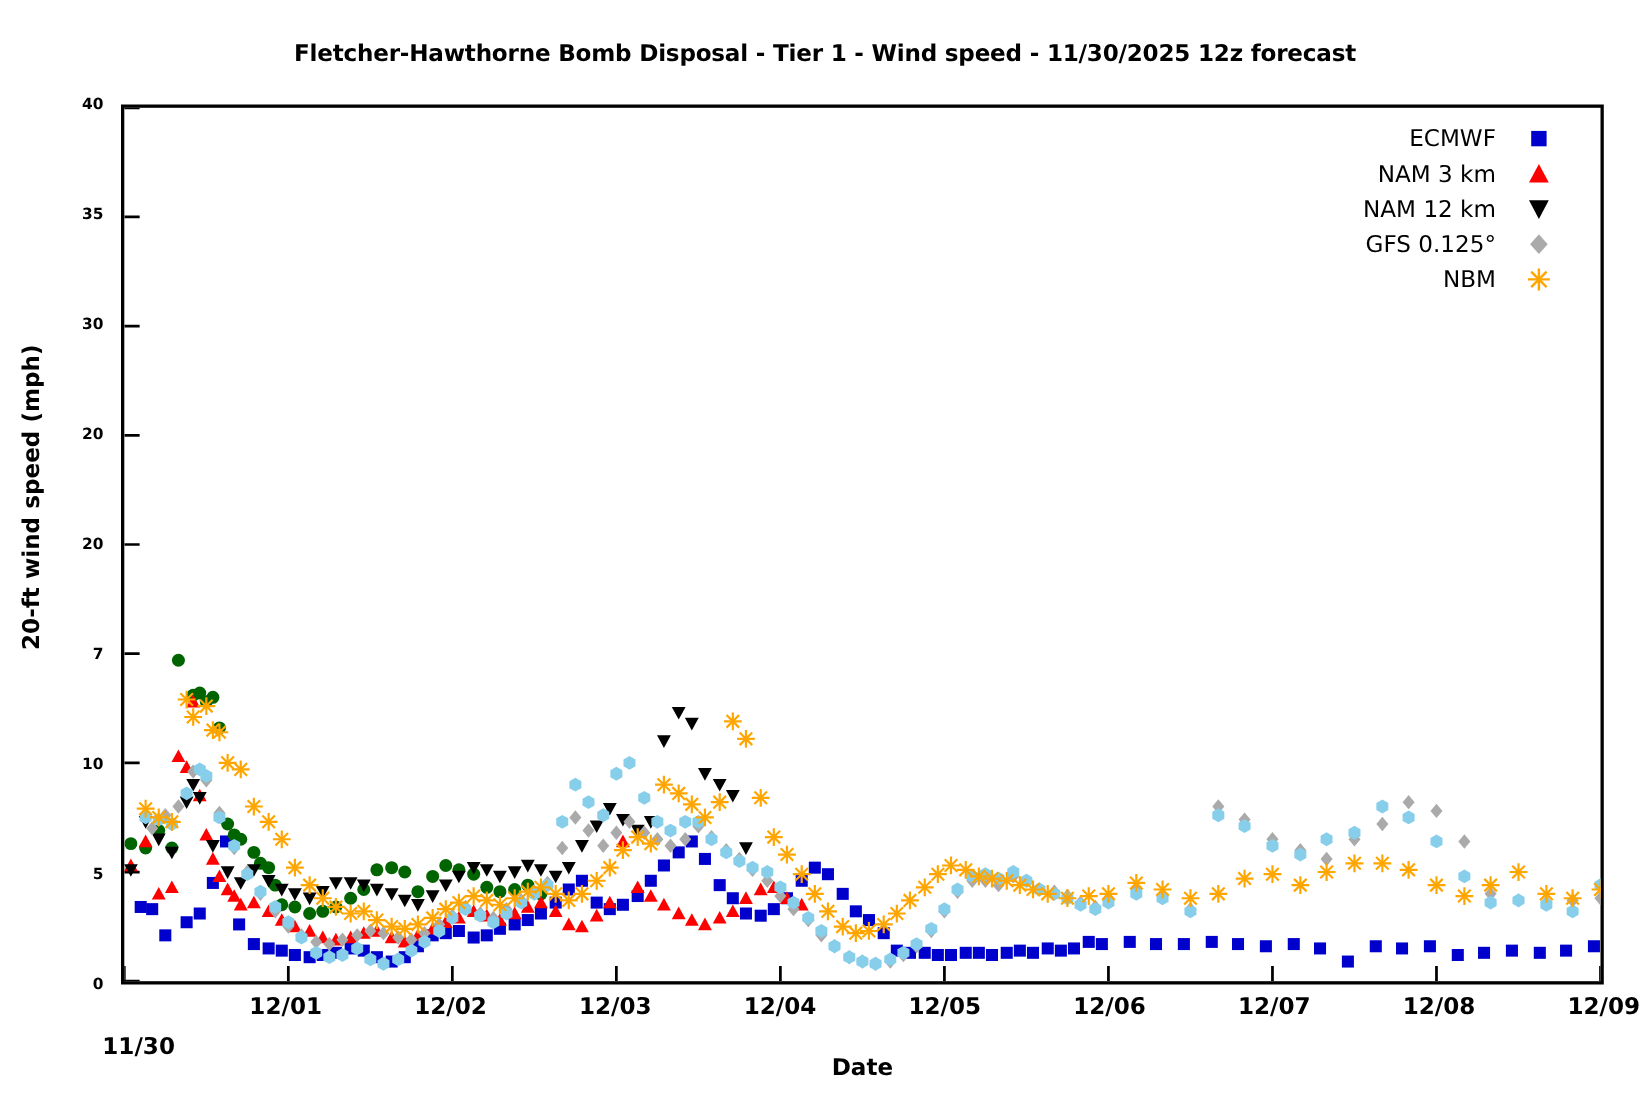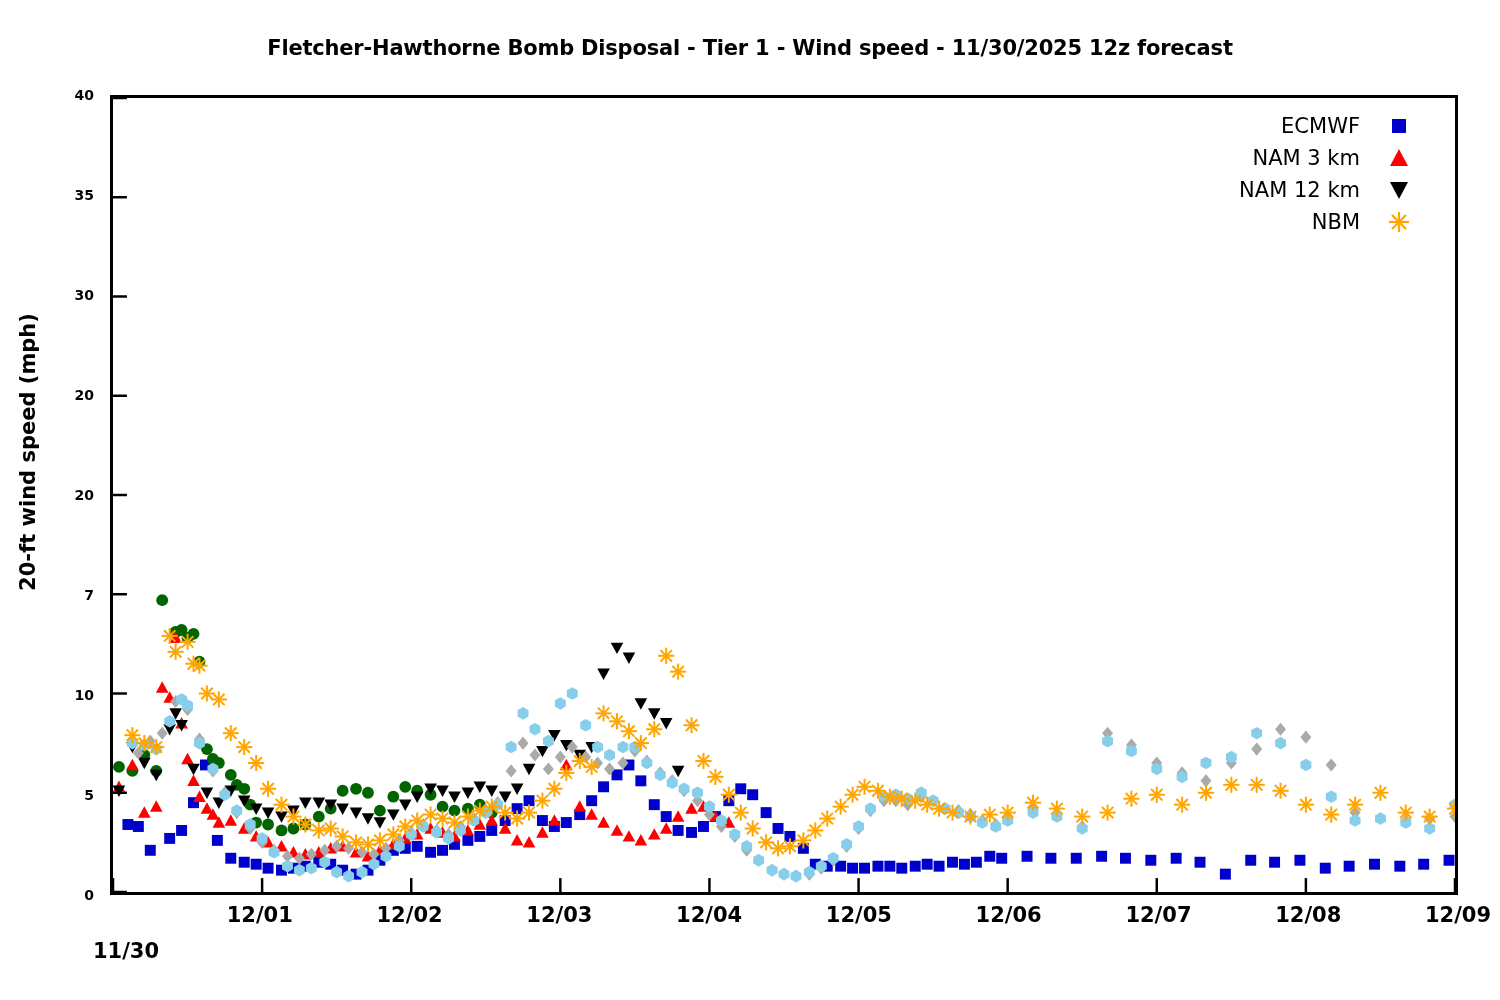--- a/index.html
+++ b/index.html
@@ -1125,20 +1125,21 @@
       <div class="xtick-label" style="left: 489.333px;">12/03</div>
       <div class="xtick-label" style="left: 639.111px;">12/04</div>
       <div class="xtick-label" style="left: 788.889px;">12/05</div>
       <div class="xtick-label" style="left: 938.667px;">12/06</div>
       <div class="xtick-label" style="left: 1088.44px;">12/07</div>
       <div class="xtick-label" style="left: 1238.22px;">12/08</div>
       <div class="xtick-label" style="left: 1388px;">12/09</div>
     </div>
 
   <div id="ylabel">20-ft wind speed (mph)</div>
+  <div id="xlabel">Date</div>
 
   <div id="legend">
       <div class="legend-row">
         <span class="legend-label">ECMWF</span>
         <span class="legend-marker">
           <svg width="22" height="22" viewBox="0 0 22 22">
             <rect x="4" y="4" width="14" height="14" fill="#0000CC"></rect>
           </svg>
         </span>
       </div>
@@ -1152,20 +1153,28 @@
       </div>
       <div class="legend-row">
         <span class="legend-label">NAM 12 km</span>
         <span class="legend-marker">
           <svg width="22" height="22" viewBox="0 0 22 22">
             <polygon points="11,20 20,3 2,3" fill="#000000"></polygon>
           </svg>
         </span>
       </div>
       <div class="legend-row">
+        <span class="legend-label">GFS 0.125°</span>
+        <span class="legend-marker">
+          <svg width="22" height="22" viewBox="0 0 22 22">
+            <polygon points="11,2 19,11 11,20 3,11" fill="#AAAAAA"></polygon>
+          </svg>
+        </span>
+      </div>
+      <div class="legend-row">
         <span class="legend-label">NBM</span>
         <span class="legend-marker">
           <svg width="22" height="22" viewBox="0 0 22 22">
             <g stroke="#FFA500" stroke-width="2.2">
        <line x1="11" y1="1" x2="11" y2="21"></line>
               <line x1="1" y1="11" x2="21" y2="11"></line>
        <line x1="4" y1="4" x2="18" y2="18"></line>
               <line x1="18" y1="4" x2="4" y2="18"></line>
      </g>
           </svg>

